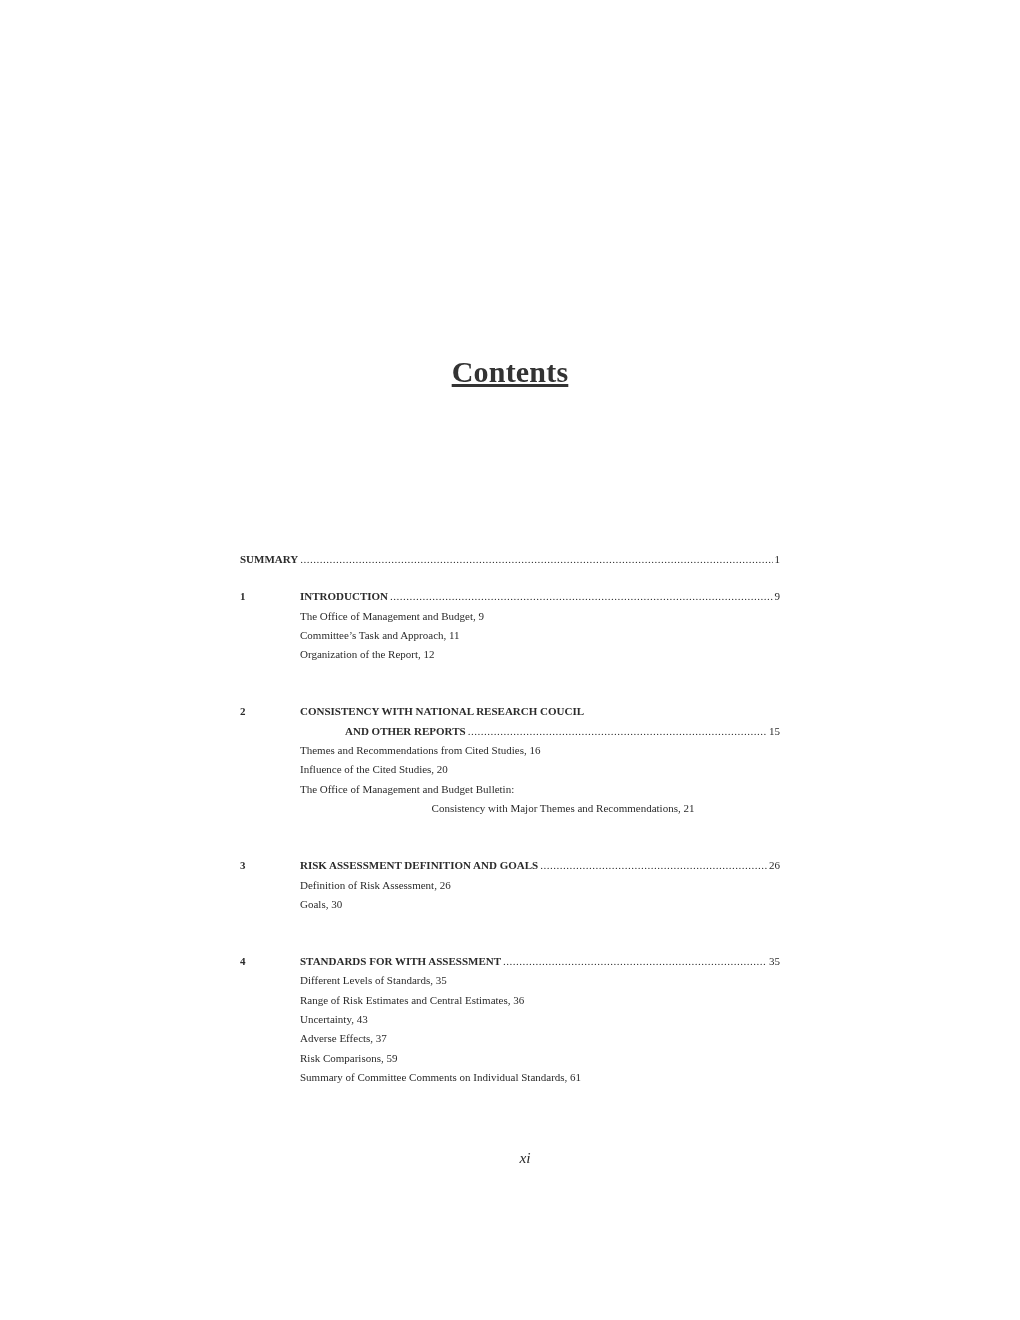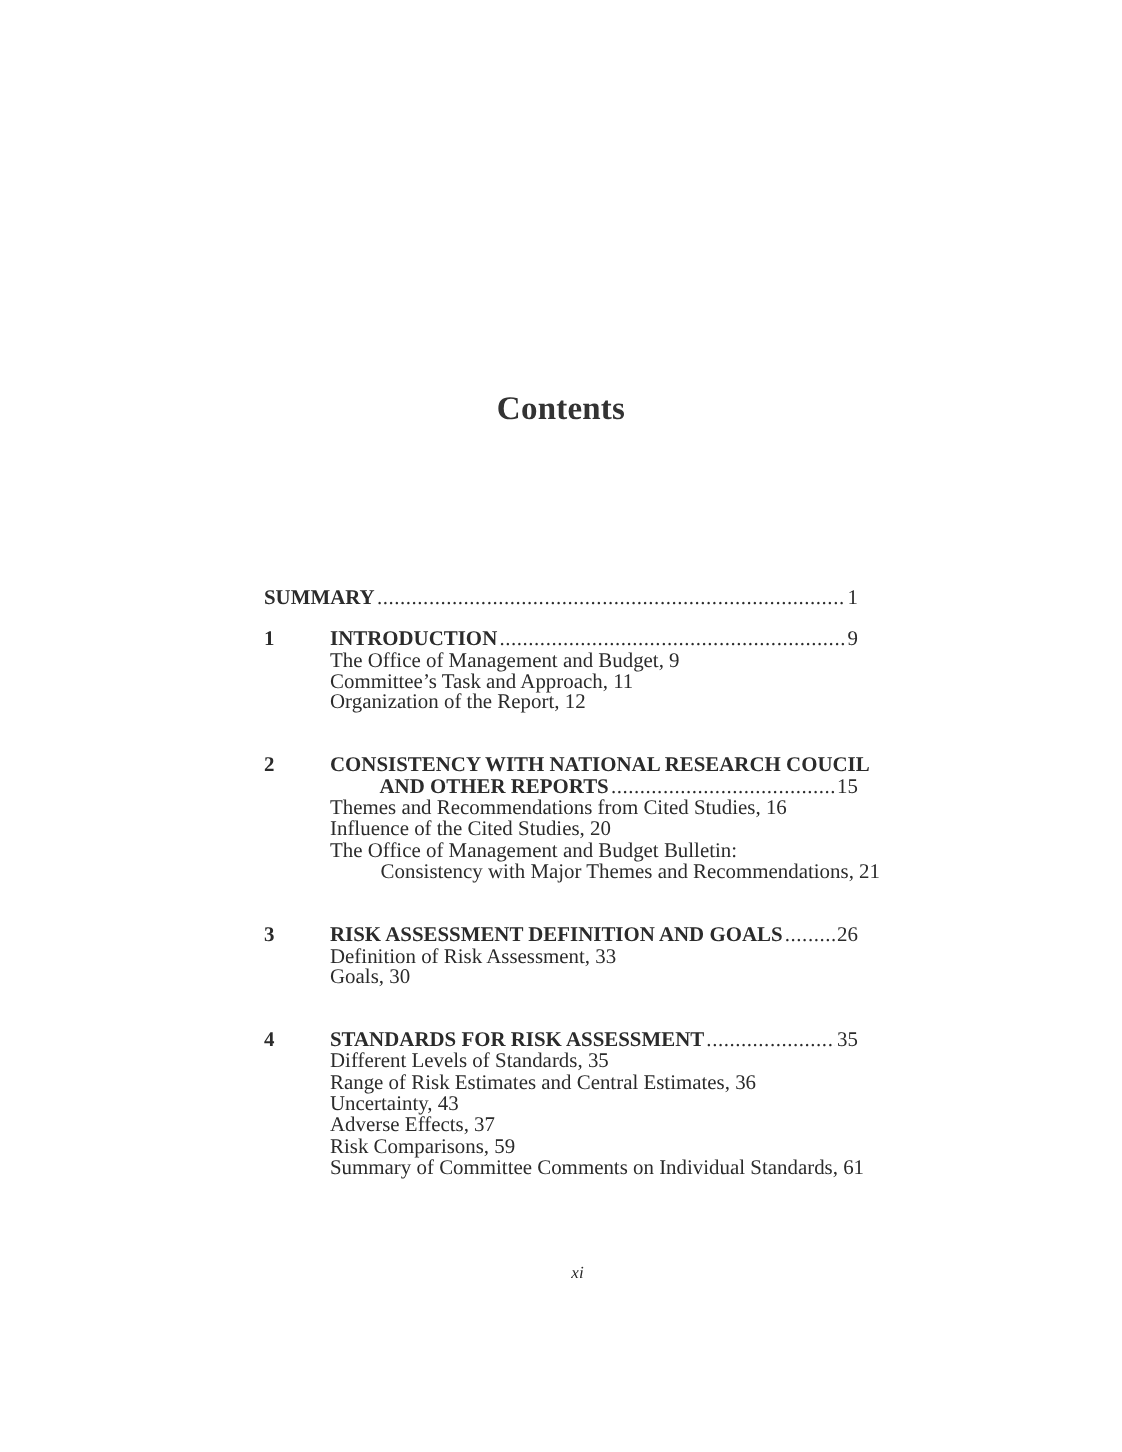--- a/index.html
+++ b/index.html
@@ -5,22 +5,23 @@
     html, body { margin: 0; padding: 0; background: #ffffff; }
     body {
       width: 1020px; height: 1320px; position: relative; overflow: hidden;
       font-family: "Liberation Serif", "DejaVu Serif", serif;
       color: #2b2b2b;
     }
     .title {
       position: absolute; left: 0; width: 1020px; top: 355px;
       text-align: center; font-size: 30px; font-weight: bold; color: #333;
       letter-spacing: 0.2px;
+      text-decoration: underline;
     }
-    .toc { position: absolute; left: 240px; top: 534px; width: 540px; font-size: 19px; line-height: 19.3px; }
+    .toc { position: absolute; left: 240px; top: 550px; width: 540px; font-size: 11px; line-height: 19.3px; }
     .row { display: flex; align-items: baseline; white-space: nowrap; }
     .num { width: 60px; font-weight: bold; flex: none; }
     .head { font-weight: bold; }
     .leader { flex: 1; overflow: hidden; margin: 0 2px; }
     .leader::before { content: "................................................................................................................................................................................................................................"; letter-spacing: 0.5px; }
     .page { flex: none; }
     .sub { padding-left: 60px; white-space: nowrap; }
     .sub.indent { padding-left: 106px; text-align: center; }
     .cont { padding-left: 105px; }
     .folio {
@@ -70,28 +71,28 @@
   <div class="sub indent">Consistency with Major Themes and Recommendations, 21</div>
 
   <div style="height:38px"></div>
 
   <div class="row">
     <span class="num">3</span>
     <span class="head">RISK ASSESSMENT DEFINITION AND GOALS</span>
     <span class="leader"></span>
     <span class="page">26</span>
   </div>
-  <div class="sub">Definition of Risk Assessment, 33</div>
+  <div class="sub">Definition of Risk Assessment, 26</div>
   <div class="sub">Goals, 30</div>
 
   <div style="height:38px"></div>
 
   <div class="row">
     <span class="num">4</span>
-    <span class="head">STANDARDS FOR RISK ASSESSMENT</span>
+    <span class="head">STANDARDS FOR WITH ASSESSMENT</span>
     <span class="leader"></span>
     <span class="page">35</span>
   </div>
   <div class="sub">Different Levels of Standards, 35</div>
   <div class="sub">Range of Risk Estimates and Central Estimates, 36</div>
   <div class="sub">Uncertainty, 43</div>
   <div class="sub">Adverse Effects, 37</div>
   <div class="sub">Risk Comparisons, 59</div>
   <div class="sub">Summary of Committee Comments on Individual Standards, 61</div>
 </div>

